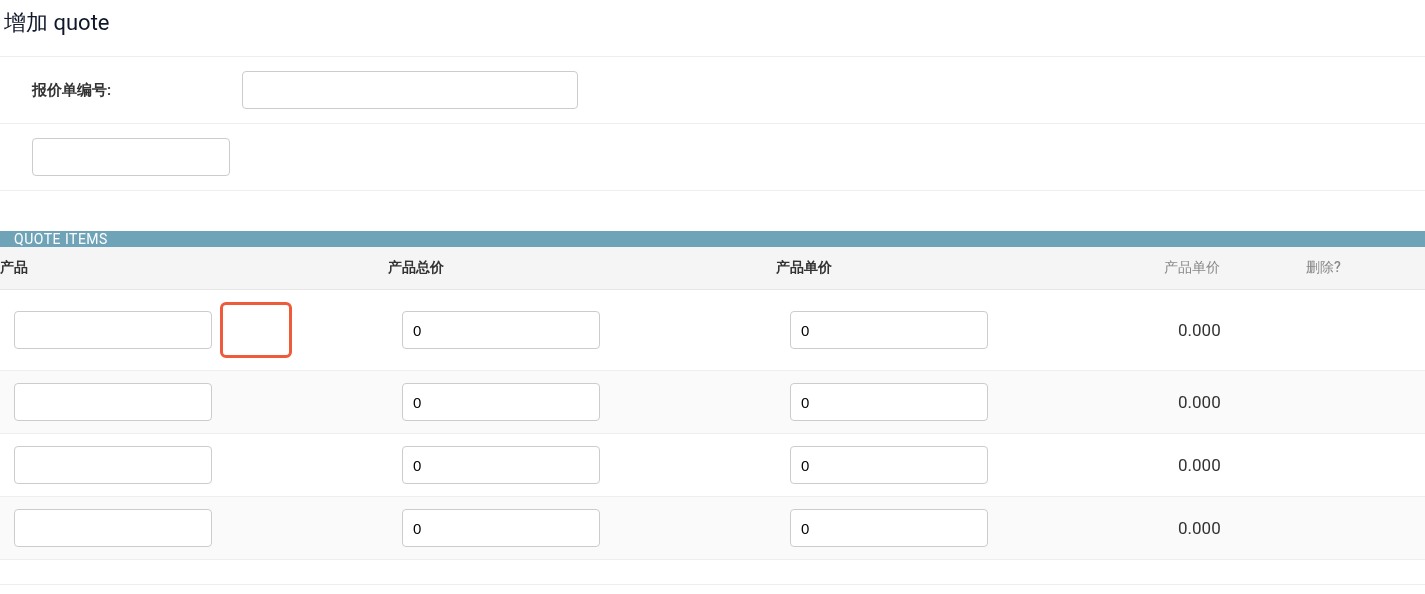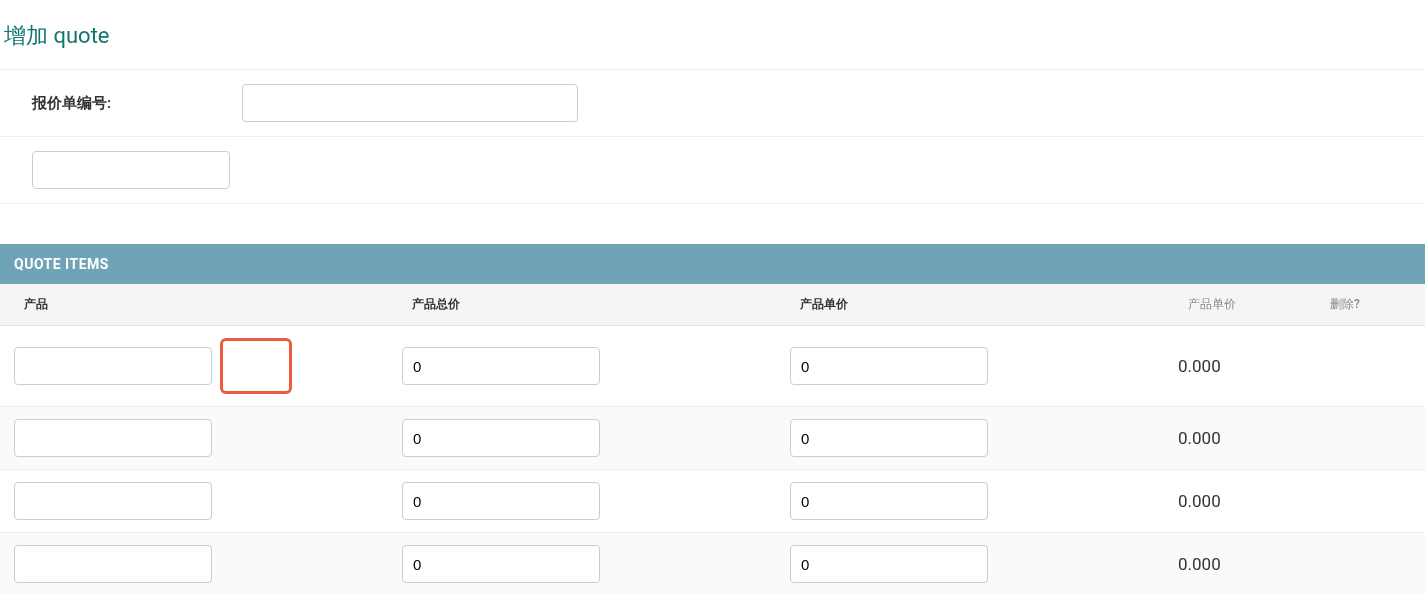--- a/index.html
+++ b/index.html
@@ -9,22 +9,22 @@
     }
     body {
       font-family: -apple-system, BlinkMacSystemFont, "Segoe UI", Roboto, "Helvetica Neue", Arial, sans-serif;
       font-size: 14px;
       color: #333;
       background: #fff;
     }
     .page-title {
       font-size: 22px;
       font-weight: 400;
-      color: #0f766e;
-      padding: 21px 4px 18px 4px;
+      color: #0f172a;
+      padding: 8px 4px 18px 4px;
     }
     .form-section {
       border-top: 1px solid #eee;
     }
     .form-row {
       display: flex;
       align-items: center;
       padding: 14px 32px;
       border-bottom: 1px solid #eee;
     }
@@ -48,35 +48,35 @@
     .input-order-total {
       width: 198px;
     }
     .section-gap {
       height: 40px;
     }
     .items-header {
       background: #6ea3b8;
       color: #fff;
       font-size: 14px;
-      font-weight: 700;
+      font-weight: 400;
       letter-spacing: 0.5px;
-      padding: 12px 14px;
+      padding: 0 14px;
     }
     table.items-table {
       width: 100%;
       border-collapse: collapse;
     }
     table.items-table thead th {
       background: #f5f5f5;
       text-align: left;
       font-weight: 600;
-      font-size: 12px;
-      color: #333;
-      padding: 12px 24px;
+      font-size: 14px;
+      color: #333;
+      padding: 12px 0;
       border-bottom: 1px solid #e5e5e5;
     }
     table.items-table thead th.muted {
       color: #888;
       font-weight: 500;
     }
     table.items-table tbody tr {
       border-bottom: 1px solid #eee;
     }
     table.items-table tbody tr:nth-child(even) {

